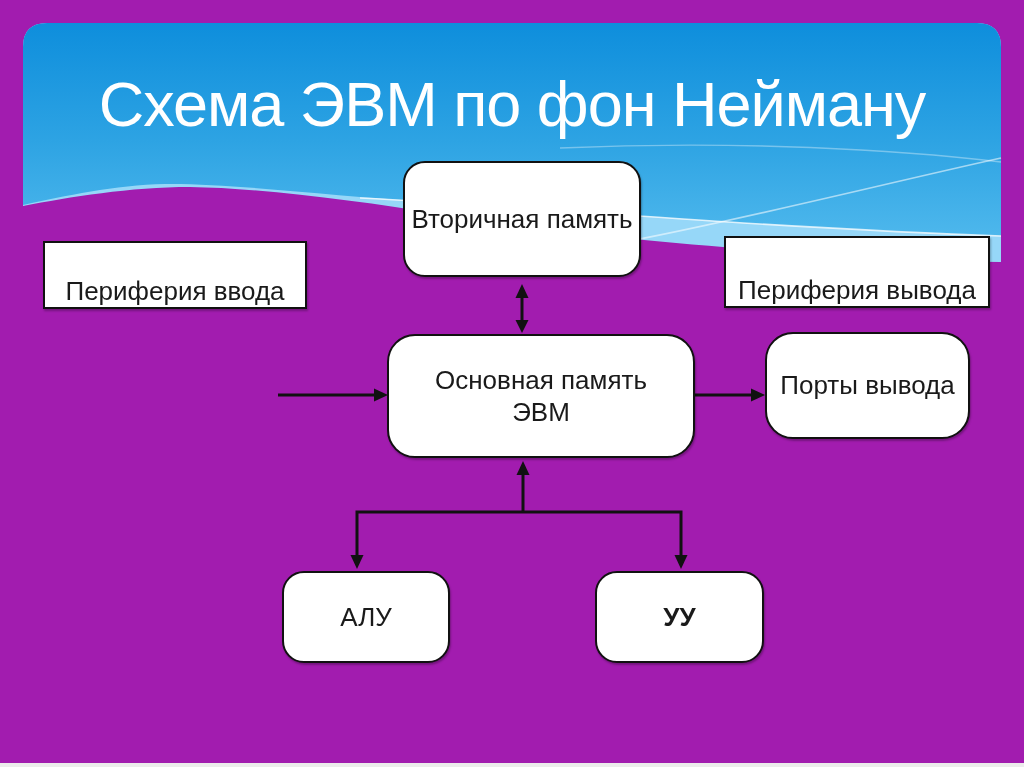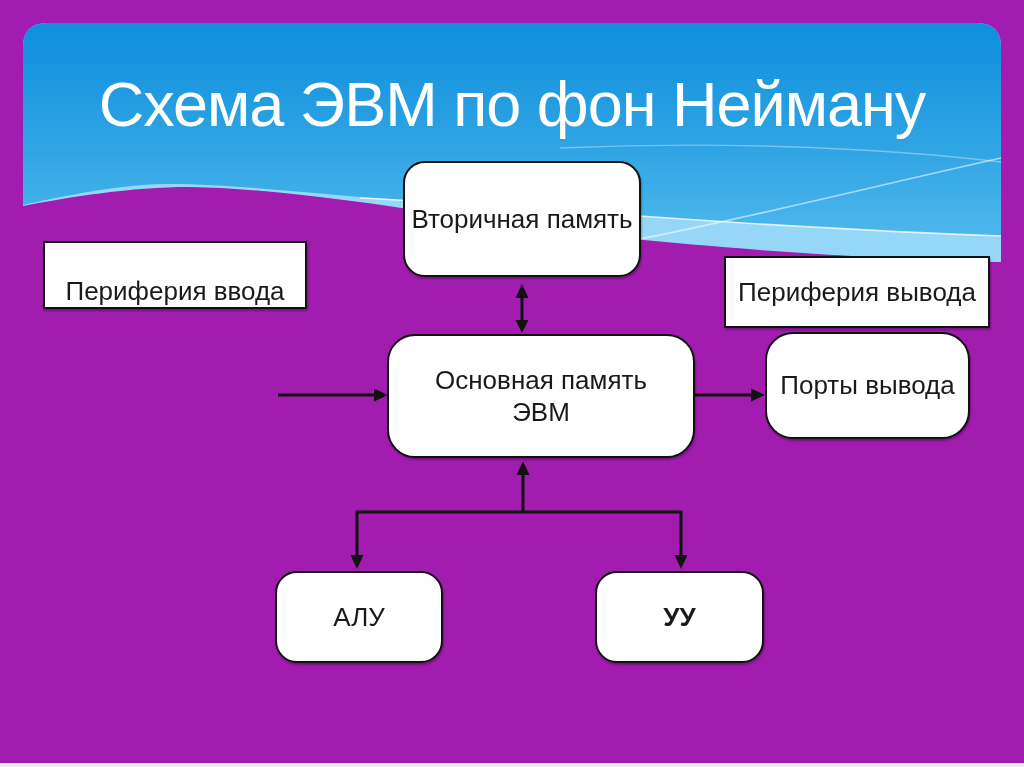--- a/index.html
+++ b/index.html
@@ -105,37 +105,37 @@
   </svg>
 
   <div class="node rounded-md" style="left:403px;top:161px;width:238px;height:116px;">
     <span>Вторичная память</span>
   </div>
 
   <div class="node rect" style="left:43px;top:241px;width:264px;height:68px;align-items:flex-end;">
     <span>Периферия ввода</span>
   </div>
 
-  <div class="node rect" style="left:724px;top:256px;width:266px;height:72px;">
+  <div class="node rect" style="left:724px;top:236px;width:266px;height:72px;align-items:flex-end;">
     <span>Периферия вывода</span>
   </div>
 
 
   <div class="node rounded-lg" style="left:387px;top:334px;width:308px;height:124px;">
     <span>
       <span>Основная память</span><br>
       <span>ЭВМ</span>
     </span>
   </div>
 
   <div class="node rounded-lg" style="left:765px;top:332px;width:205px;height:107px;">
     <span>Порты вывода</span>
   </div>
 
-  <div class="node rounded-md" style="left:275px;top:571px;width:168px;height:92px;justify-content:center;">
+  <div class="node rounded-md" style="left:282px;top:571px;width:168px;height:92px;justify-content:center;">
     <span>АЛУ</span>
   </div>
 
   <div class="node rounded-md" style="left:595px;top:571px;width:169px;height:92px;font-weight:bold;">
     <span>УУ</span>
   </div>
 
   <div class="bottom-strip"></div>
 </div>
 

